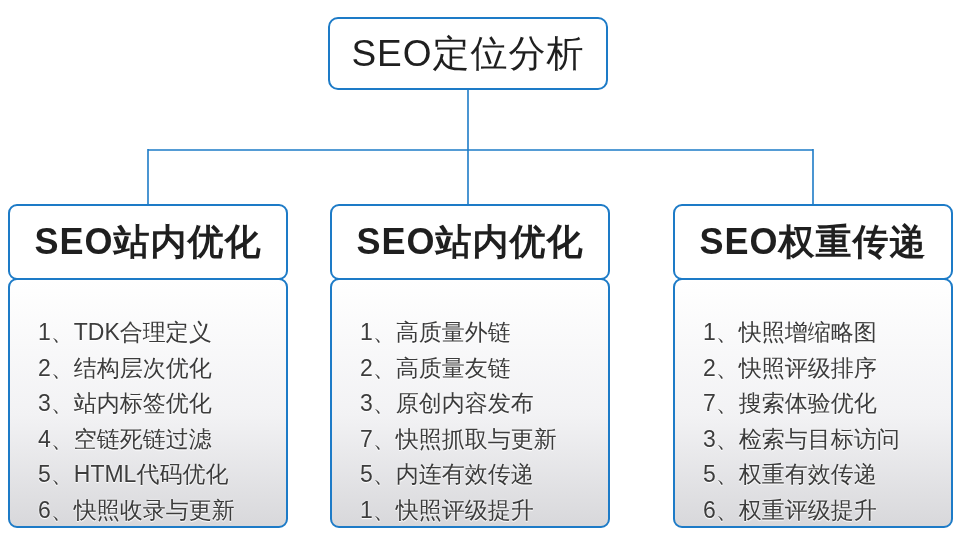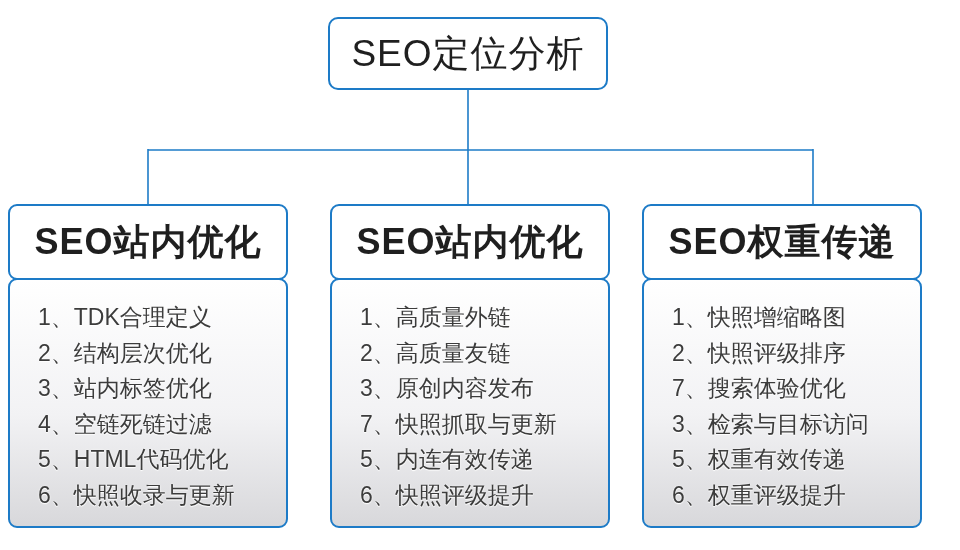--- a/index.html
+++ b/index.html
@@ -28,35 +28,35 @@
     display:flex;align-items:center;justify-content:center;
   }
   .root-node .node-label{
     font-size:37px;color:var(--heading-text);letter-spacing:1px;white-space:nowrap;
   }
   .branch{
     position:absolute;top:204px;width:280px;
   }
   .branch.col1{left:8px;}
   .branch.col2{left:330px;}
-  .branch.col3{left:642px;}
+  .branch.col3{left:673px;}
   .branch-header{
     width:280px;height:76px;
     background:#ffffff;border:2px solid var(--accent);border-radius:9px;
     display:flex;align-items:center;justify-content:center;
     position:relative;z-index:2;
   }
   .branch-header .node-label{
     font-size:36px;color:var(--heading-text);letter-spacing:1px;white-space:nowrap;font-weight:bold;
   }
   .branch-list{
     width:280px;height:250px;margin-top:-2px;
     border:2px solid var(--accent);border-radius:9px;
     background:linear-gradient(to bottom,var(--list-top) 0%,#f2f2f4 55%,var(--list-bottom) 100%);
-    padding:20px 6px 0 28px;
+    padding:35px 6px 0 28px;
     position:relative;z-index:1;
   }
   .list-item{
     height:35.5px;line-height:35.5px;
     font-size:23px;color:var(--item-text);white-space:nowrap;
     text-shadow:0 1px 1px #ffffff,0 0 2px #ffffff;
   }
 </style>
 </head>
 <body>
@@ -91,21 +91,21 @@
   <section class="branch col2">
     <div class="branch-header">
       <span class="node-label">SEO站内优化</span>
     </div>
     <div class="branch-list">
       <div class="list-item">1、高质量外链</div>
       <div class="list-item">2、高质量友链</div>
       <div class="list-item">3、原创内容发布</div>
       <div class="list-item">7、快照抓取与更新</div>
       <div class="list-item">5、内连有效传递</div>
-      <div class="list-item">6、快照评级提升</div>
+      <div class="list-item">1、快照评级提升</div>
     </div>
   </section>
 
   <section class="branch col3">
     <div class="branch-header">
       <span class="node-label">SEO权重传递</span>
     </div>
     <div class="branch-list">
       <div class="list-item">1、快照增缩略图</div>
       <div class="list-item">2、快照评级排序</div>

